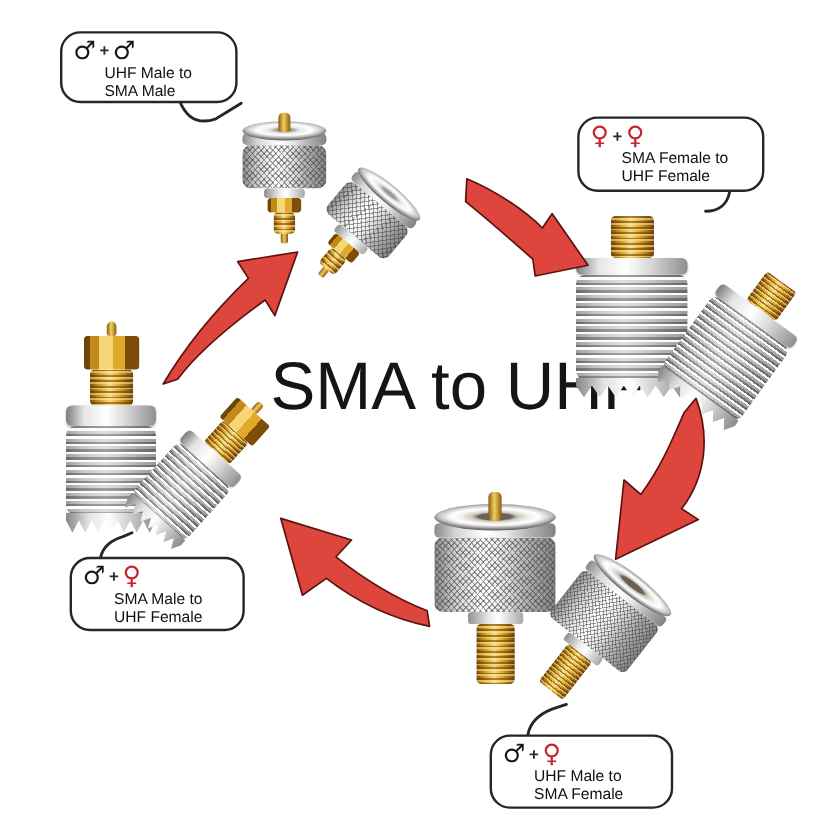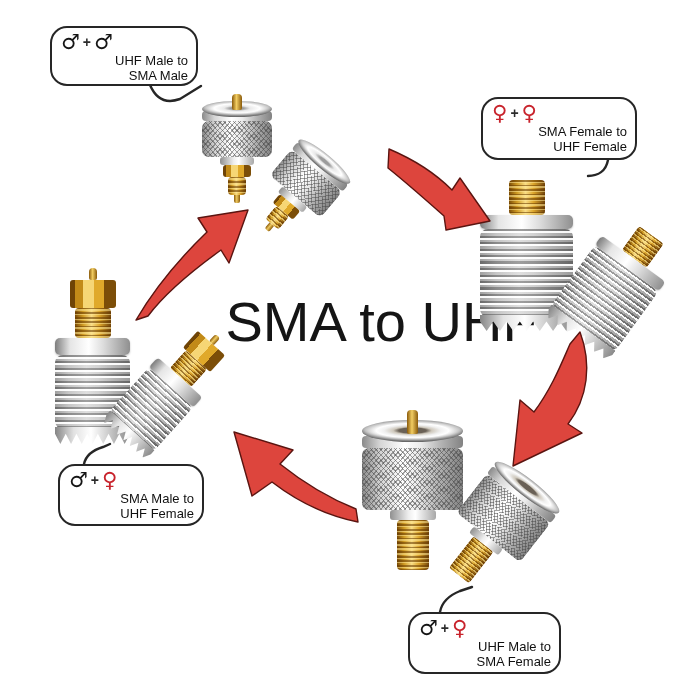--- a/index.html
+++ b/index.html
@@ -16,21 +16,21 @@
   
   .callout{
     position:absolute;z-index:8;background:#fff;border:2.5px solid #262626;
     border-radius:17px;padding:2px 8px 3px 9px;box-sizing:border-box;
   }
   .sym-row{display:flex;align-items:center;height:24px;}
   .sym{font-family:"DejaVu Sans",sans-serif;font-size:21px;font-weight:700;line-height:22px;}
   .sym.male{color:#151515;}
   .sym.female{color:#c8232c;}
   .plus{font-size:14px;font-weight:700;color:#2b2b2b;margin:0 3px;}
-  .callout-lines{text-align:right;padding-left:26px;font-size:13px;line-height:14.5px;color:#111;}
+  .callout-lines{text-align:left;padding-left:26px;font-size:13px;line-height:14.5px;color:#111;}
   
   .adapter{position:absolute;display:flex;flex-direction:column;align-items:center;z-index:3;}
   .seg{flex:0 0 auto;}
   .pin-top{background:linear-gradient(90deg,#8a5a0a,#f2cd62 45%,#8a5a0a);
            border-radius:4px 4px 2px 2px;position:relative;z-index:2;}
   .rim{border-radius:50%;position:relative;z-index:1;
        background:radial-gradient(ellipse 58% 52% at 50% 46%, #9c9c9c 0 16%, #e9e9e9 32%, #ffffff 56%, #c2c2c2 80%, #8b8b8b);
        box-shadow:inset 0 -2px 3px rgba(0,0,0,.28);}
   .rim-cup{background:radial-gradient(ellipse 56% 50% at 50% 48%, #6a6156 0 24%, #cfc9bd 34%, #f0f0f0 50%, #ffffff 64%, #bcbcbc 86%, #8a8a8a);}
   .band{background:linear-gradient(90deg,#8a8a8a,#d6d6d6 18%,#fff 42%,#ececec 58%,#b4b4b4 78%,#828282);border-radius:4px;}

